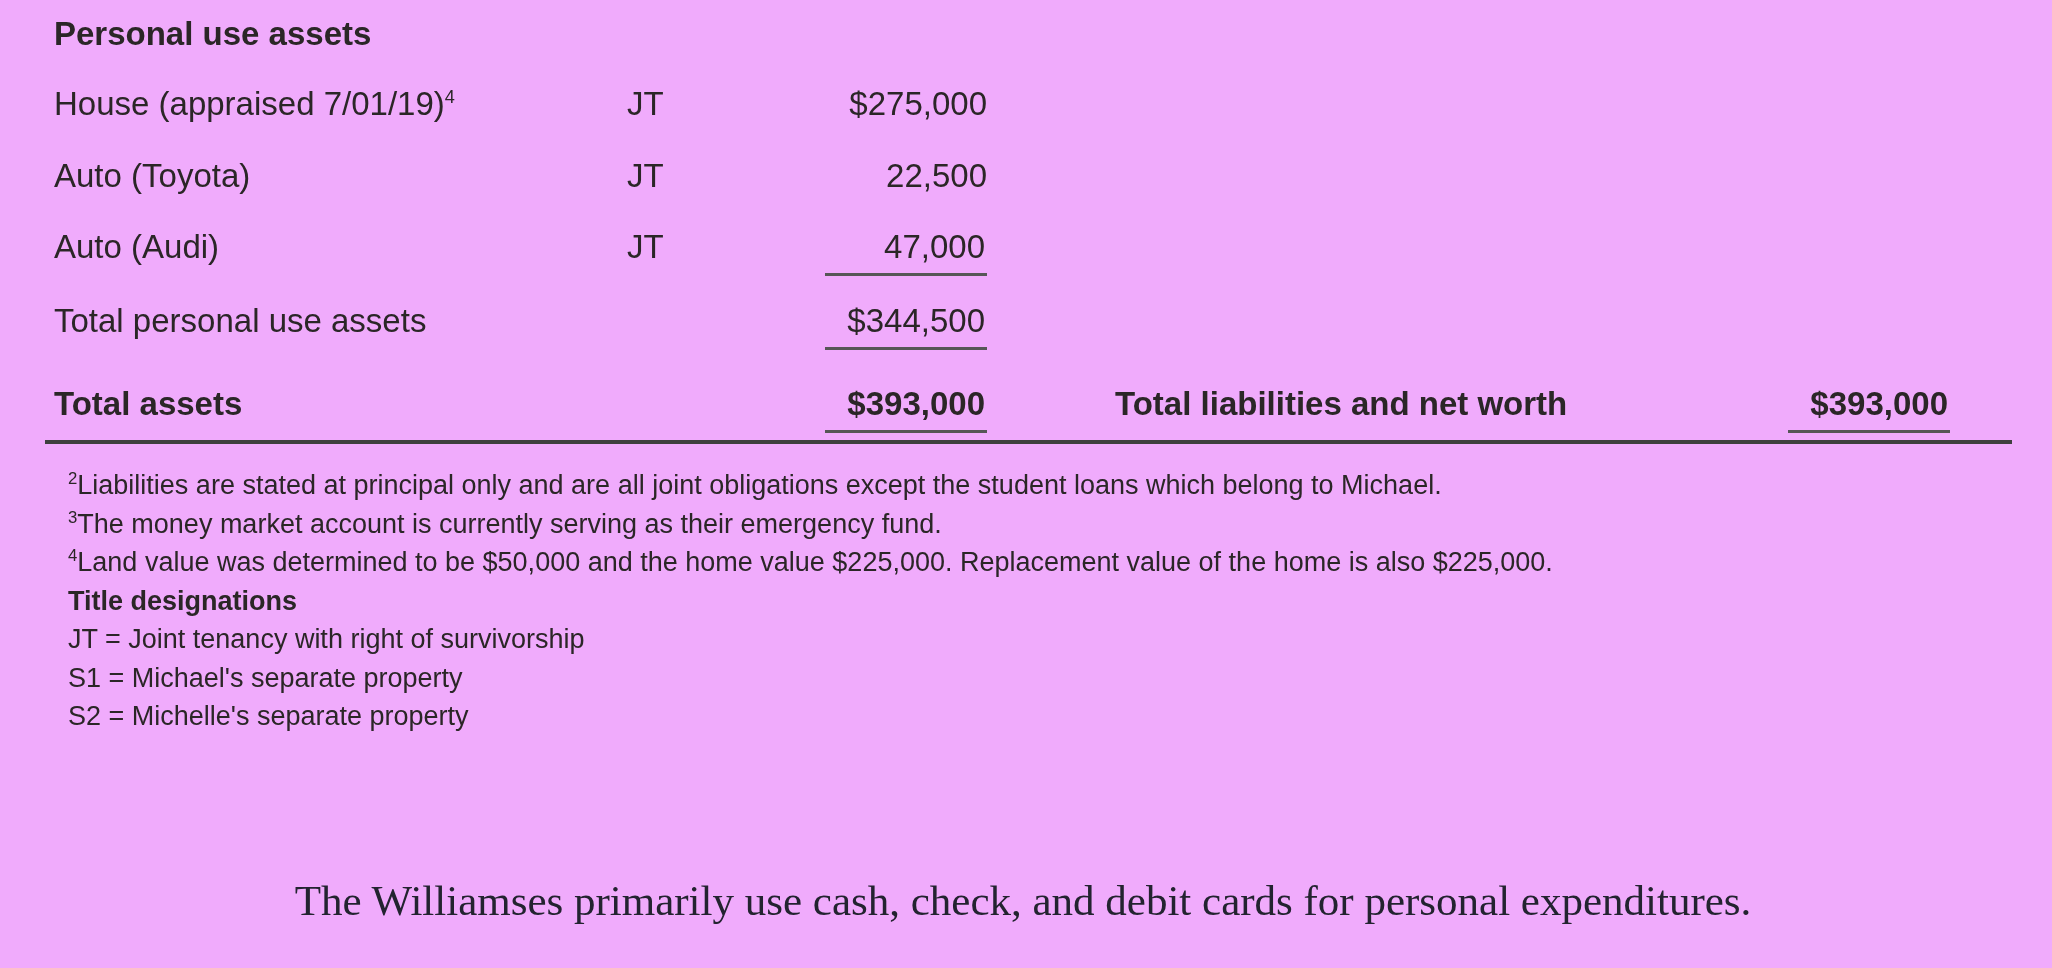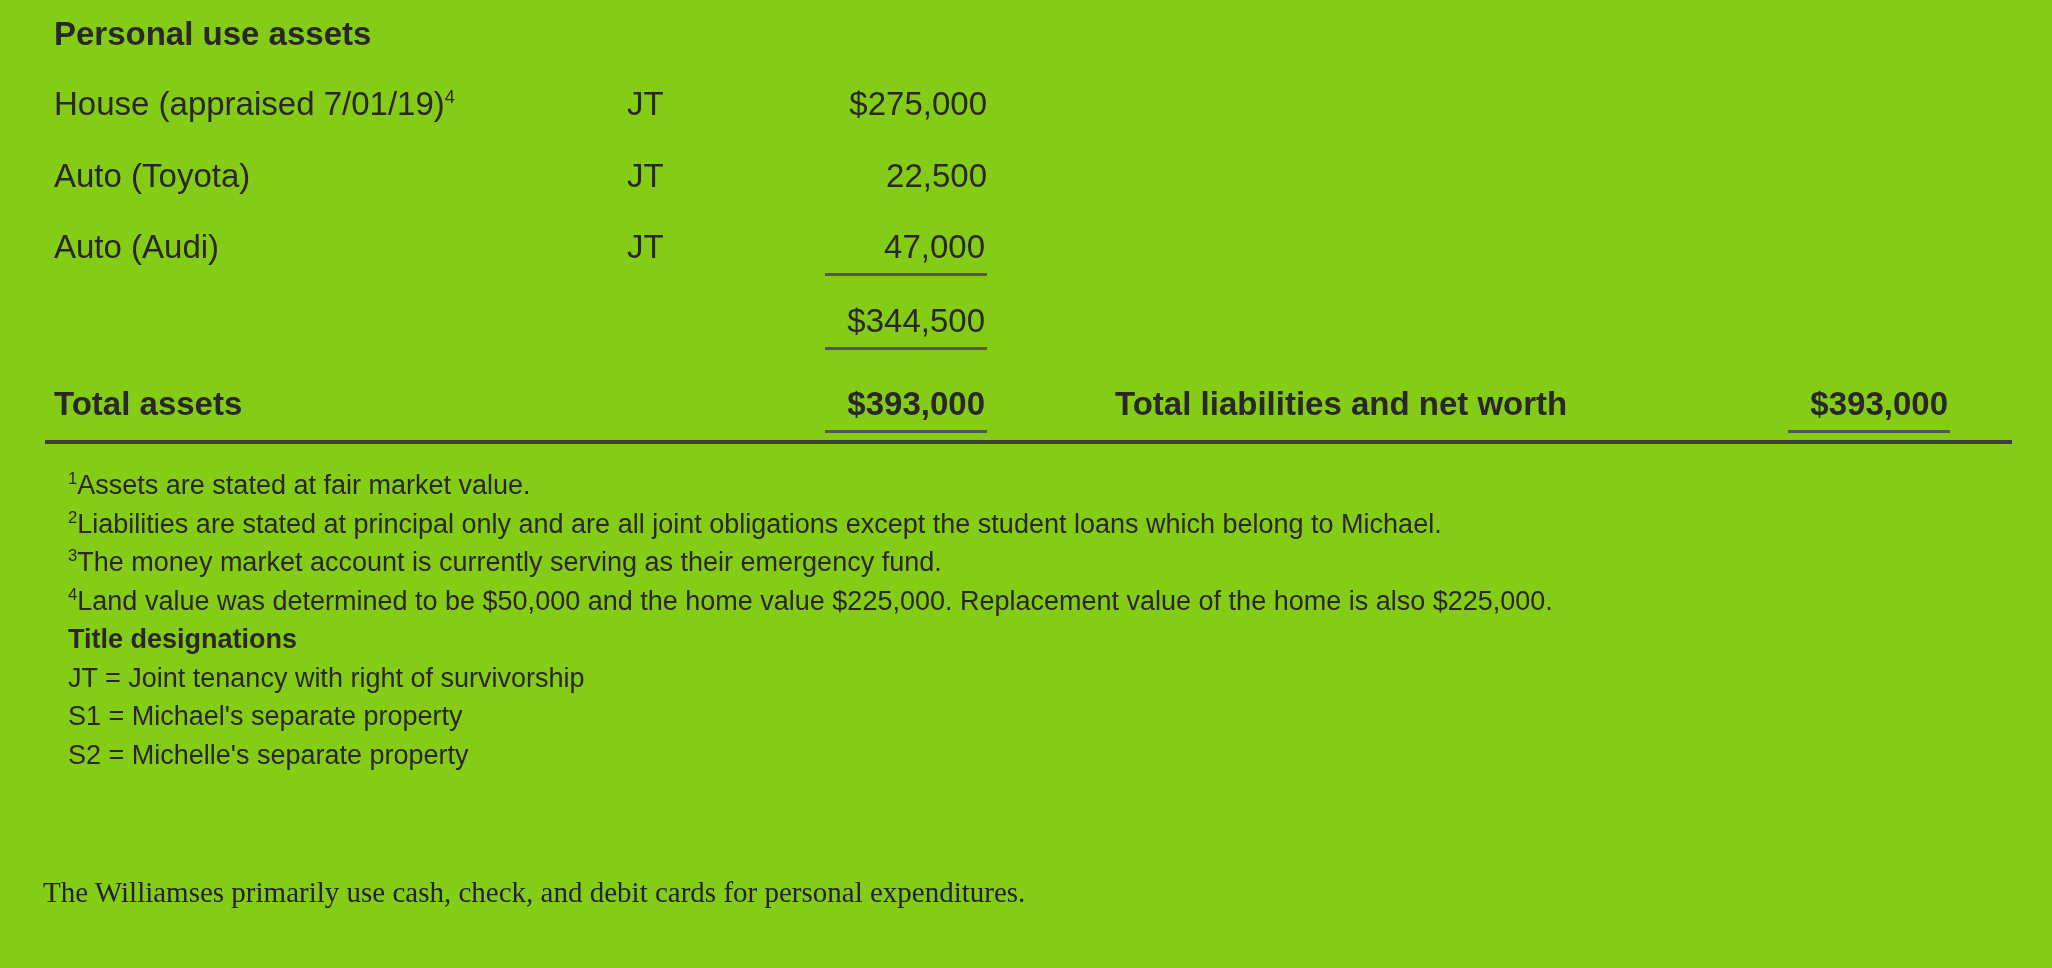--- a/index.html
+++ b/index.html
@@ -4,21 +4,21 @@
 <style>
   html, body {
     margin: 0;
     padding: 0;
     background: #ffffff;
   }
   .page {
     position: relative;
     width: 2052px;
     height: 968px;
-    background: #84cc16;
+    background: #f0abfc;
     color: #2b2627;
     font-family: "Liberation Sans", sans-serif;
     overflow: hidden;
   }
 
   
   .lrow {
     position: absolute;
     left: 54px;
     width: 933px;
@@ -81,24 +81,25 @@
   }
   .notes sup.ref { font-size: 0.62em; }
 
   
   .closing {
     position: absolute;
     left: 43px;
     top: 874px;
     width: 1960px;
     font-family: "Liberation Serif", serif;
-    font-size: 29px;
+    font-size: 43px;
     line-height: 1.25;
     color: #232330;
     white-space: nowrap;
+    text-align: center;
   }
 </style>
 </head>
 <body>
 
 <div class="page">
 
   <div class="lrow bold" style="top:14px">
     <span class="cell-label">Personal use assets</span>
   </div>
@@ -115,36 +116,36 @@
     <span class="cell-amount">22,500</span>
   </div>
 
   <div class="lrow" style="top:227px">
     <span class="cell-label">Auto (Audi)</span>
     <span class="cell-title">JT</span>
     <span class="cell-amount ul">47,000</span>
   </div>
 
   <div class="lrow" style="top:301px">
+    <span class="cell-label">Total personal use assets</span>
     <span class="cell-amount ul">$344,500</span>
   </div>
 
   <div class="lrow bold" style="top:384px">
     <span class="cell-label">Total assets</span>
     <span class="cell-amount ul">$393,000</span>
   </div>
   <div class="rrow bold" style="top:384px">
     <span class="cell-label">Total liabilities and net worth</span>
     <span class="cell-amount ul">$393,000</span>
   </div>
 
   <div class="hrule"></div>
 
   <div class="notes">
-    <div><sup class="ref">1</sup><span>Assets are stated at fair market value.</span></div>
     <div><sup class="ref">2</sup><span>Liabilities are stated at principal only and are all joint obligations except the student loans which belong to Michael.</span></div>
     <div><sup class="ref">3</sup><span>The money market account is currently serving as their emergency fund.</span></div>
     <div><sup class="ref">4</sup><span>Land value was determined to be $50,000 and the home value $225,000. Replacement value of the home is also $225,000.</span></div>
     <div class="bold">Title designations</div>
     <div>JT = Joint tenancy with right of survivorship</div>
     <div>S1 = Michael's separate property</div>
     <div>S2 = Michelle's separate property</div>
   </div>
 
   <div class="closing">The Williamses primarily use cash, check, and debit cards for personal expenditures.</div>

